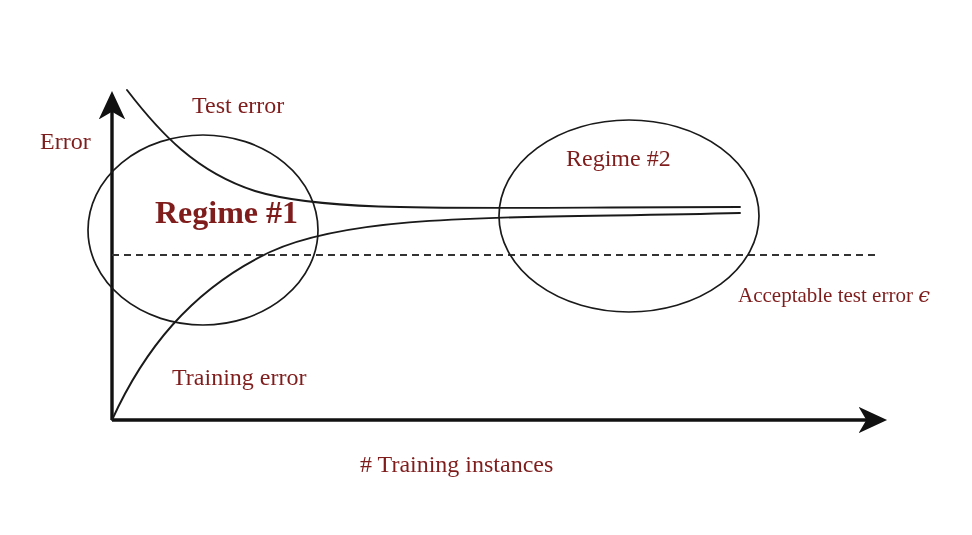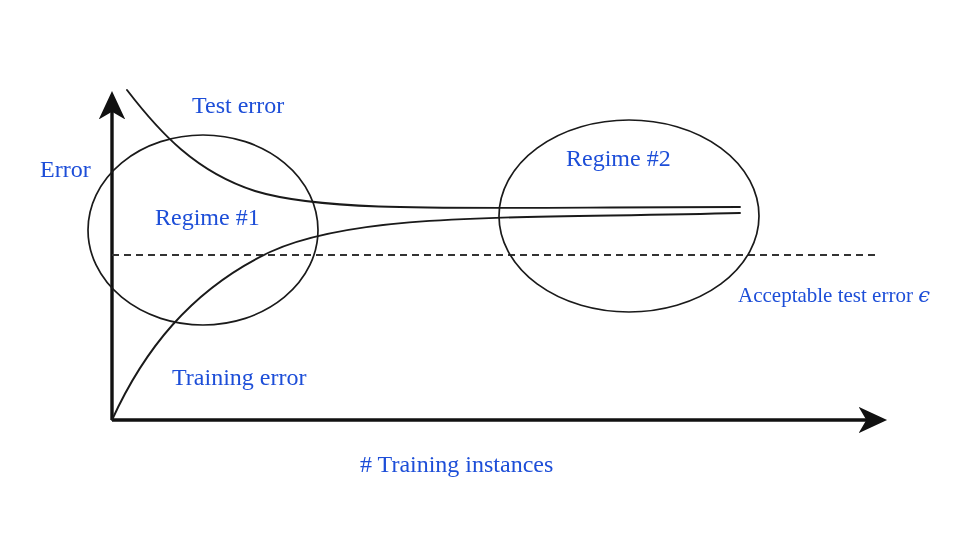--- a/index.html
+++ b/index.html
@@ -17,28 +17,28 @@
   }
   #diagram {
     position: absolute;
     left: 0;
     top: 0;
     width: 972px;
     height: 535px;
   }
   .lbl {
     position: absolute;
-    color: #1d4ed8;
+    color: #7f1d1d;
     white-space: nowrap;
     font-family: "Liberation Serif", "DejaVu Serif", serif;
     line-height: 1;
   }
-  #label-error        { left: 40px;  top: 129px; font-size: 24px; margin-top: 28px; }
+  #label-error        { left: 40px;  top: 129px; font-size: 24px; }
   #label-test-error   { left: 192px; top: 93px;  font-size: 24px; }
-  #label-regime-1     { left: 155px; top: 205px; font-size: 24px; }
+  #label-regime-1     { left: 155px; top: 196px; font-size: 32px; font-weight: bold; }
   #label-regime-2     { left: 566px; top: 146px; font-size: 24px; font-family: Liberation Serif, serif; }
   #label-training-err { left: 172px; top: 365px; font-size: 24px; }
   #label-x-axis       { left: 360px; top: 452px; font-size: 24px; }
   #label-acceptable   { left: 738px; top: 285px; font-size: 21px; }
   #label-acceptable .eps {
     font-style: italic;
     font-family: "DejaVu Serif", serif;
   }
 </style>
 </head>

